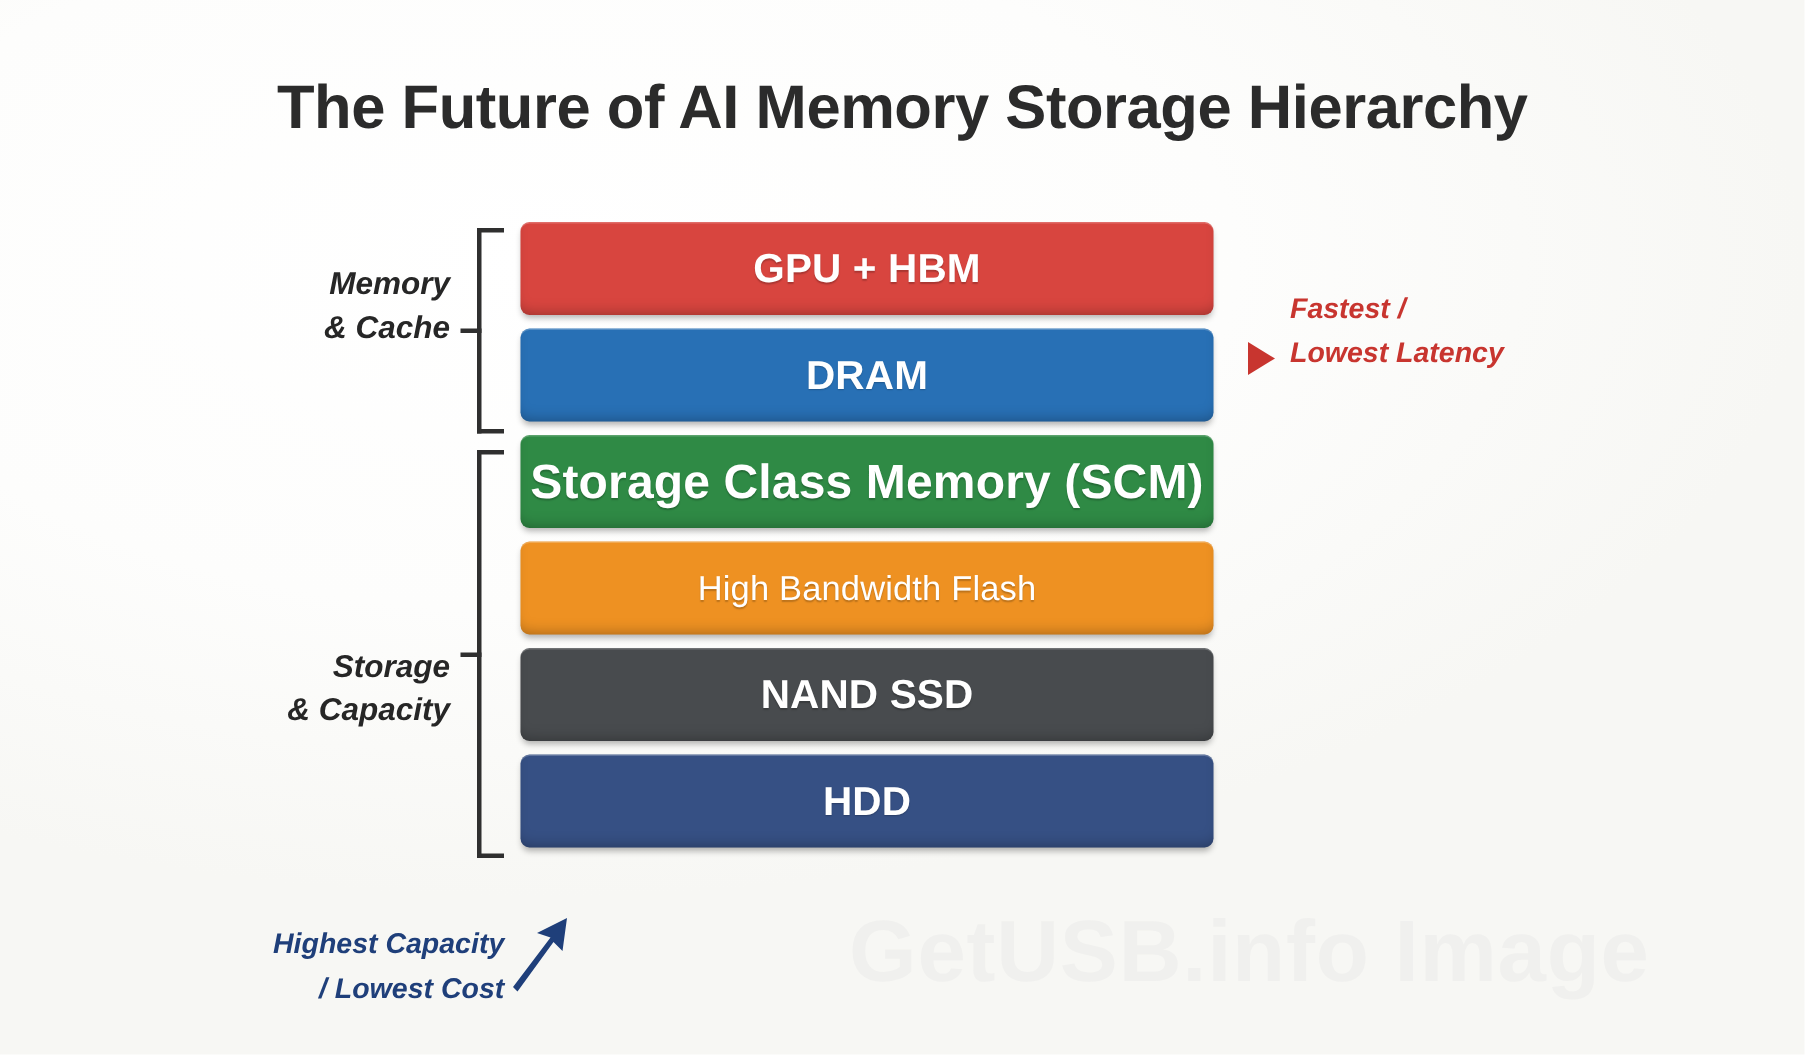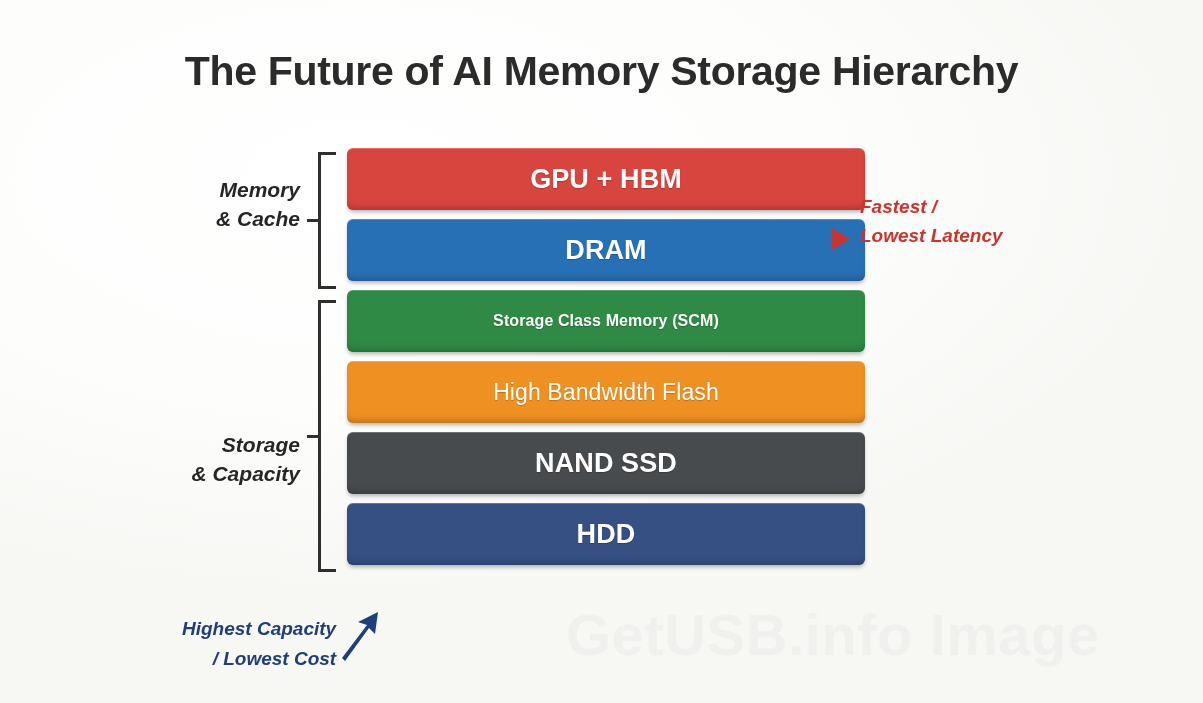--- a/index.html
+++ b/index.html
@@ -56,21 +56,21 @@
   
   .stack {
     position: absolute;
     left: 347px;
     top: 148px;
     width: 471px;
   }
 
   .layer {
     position: relative;
-    width: 518px;
+    width: 462px;
     height: 62px;
     margin-bottom: 9px;
     border-radius: 6px;
     display: flex;
     align-items: center;
     justify-content: center;
     box-sizing: border-box;
     box-shadow:
       0 3px 4px -1px rgba(0,0,0,0.30),
       inset 0 -6px 10px -6px rgba(0,0,0,0.35),
@@ -81,21 +81,21 @@
     color: #ffffff;
     font-family: "Liberation Sans", sans-serif;
     font-weight: bold;
     font-size: 25px;
     letter-spacing: 0.1px;
     text-shadow: 0 1px 1px rgba(0,0,0,0.22);
     white-space: nowrap;
     pointer-events: none;
   }
   .layer-label.sz-lg { font-size: 27px; }
-  .layer-label.sz-md { font-size: 16px; }
+  .layer-label.sz-md { font-size: 32px; }
   .layer-label.sz-sm { font-size: 23px; font-weight: normal; }
 
   
   .bracket {
     position: absolute;
     border-left: 3px solid #2f2f2f;
     border-top: 3px solid #2f2f2f;
     border-bottom: 3px solid #2f2f2f;
     width: 18px;
     box-sizing: border-box;

